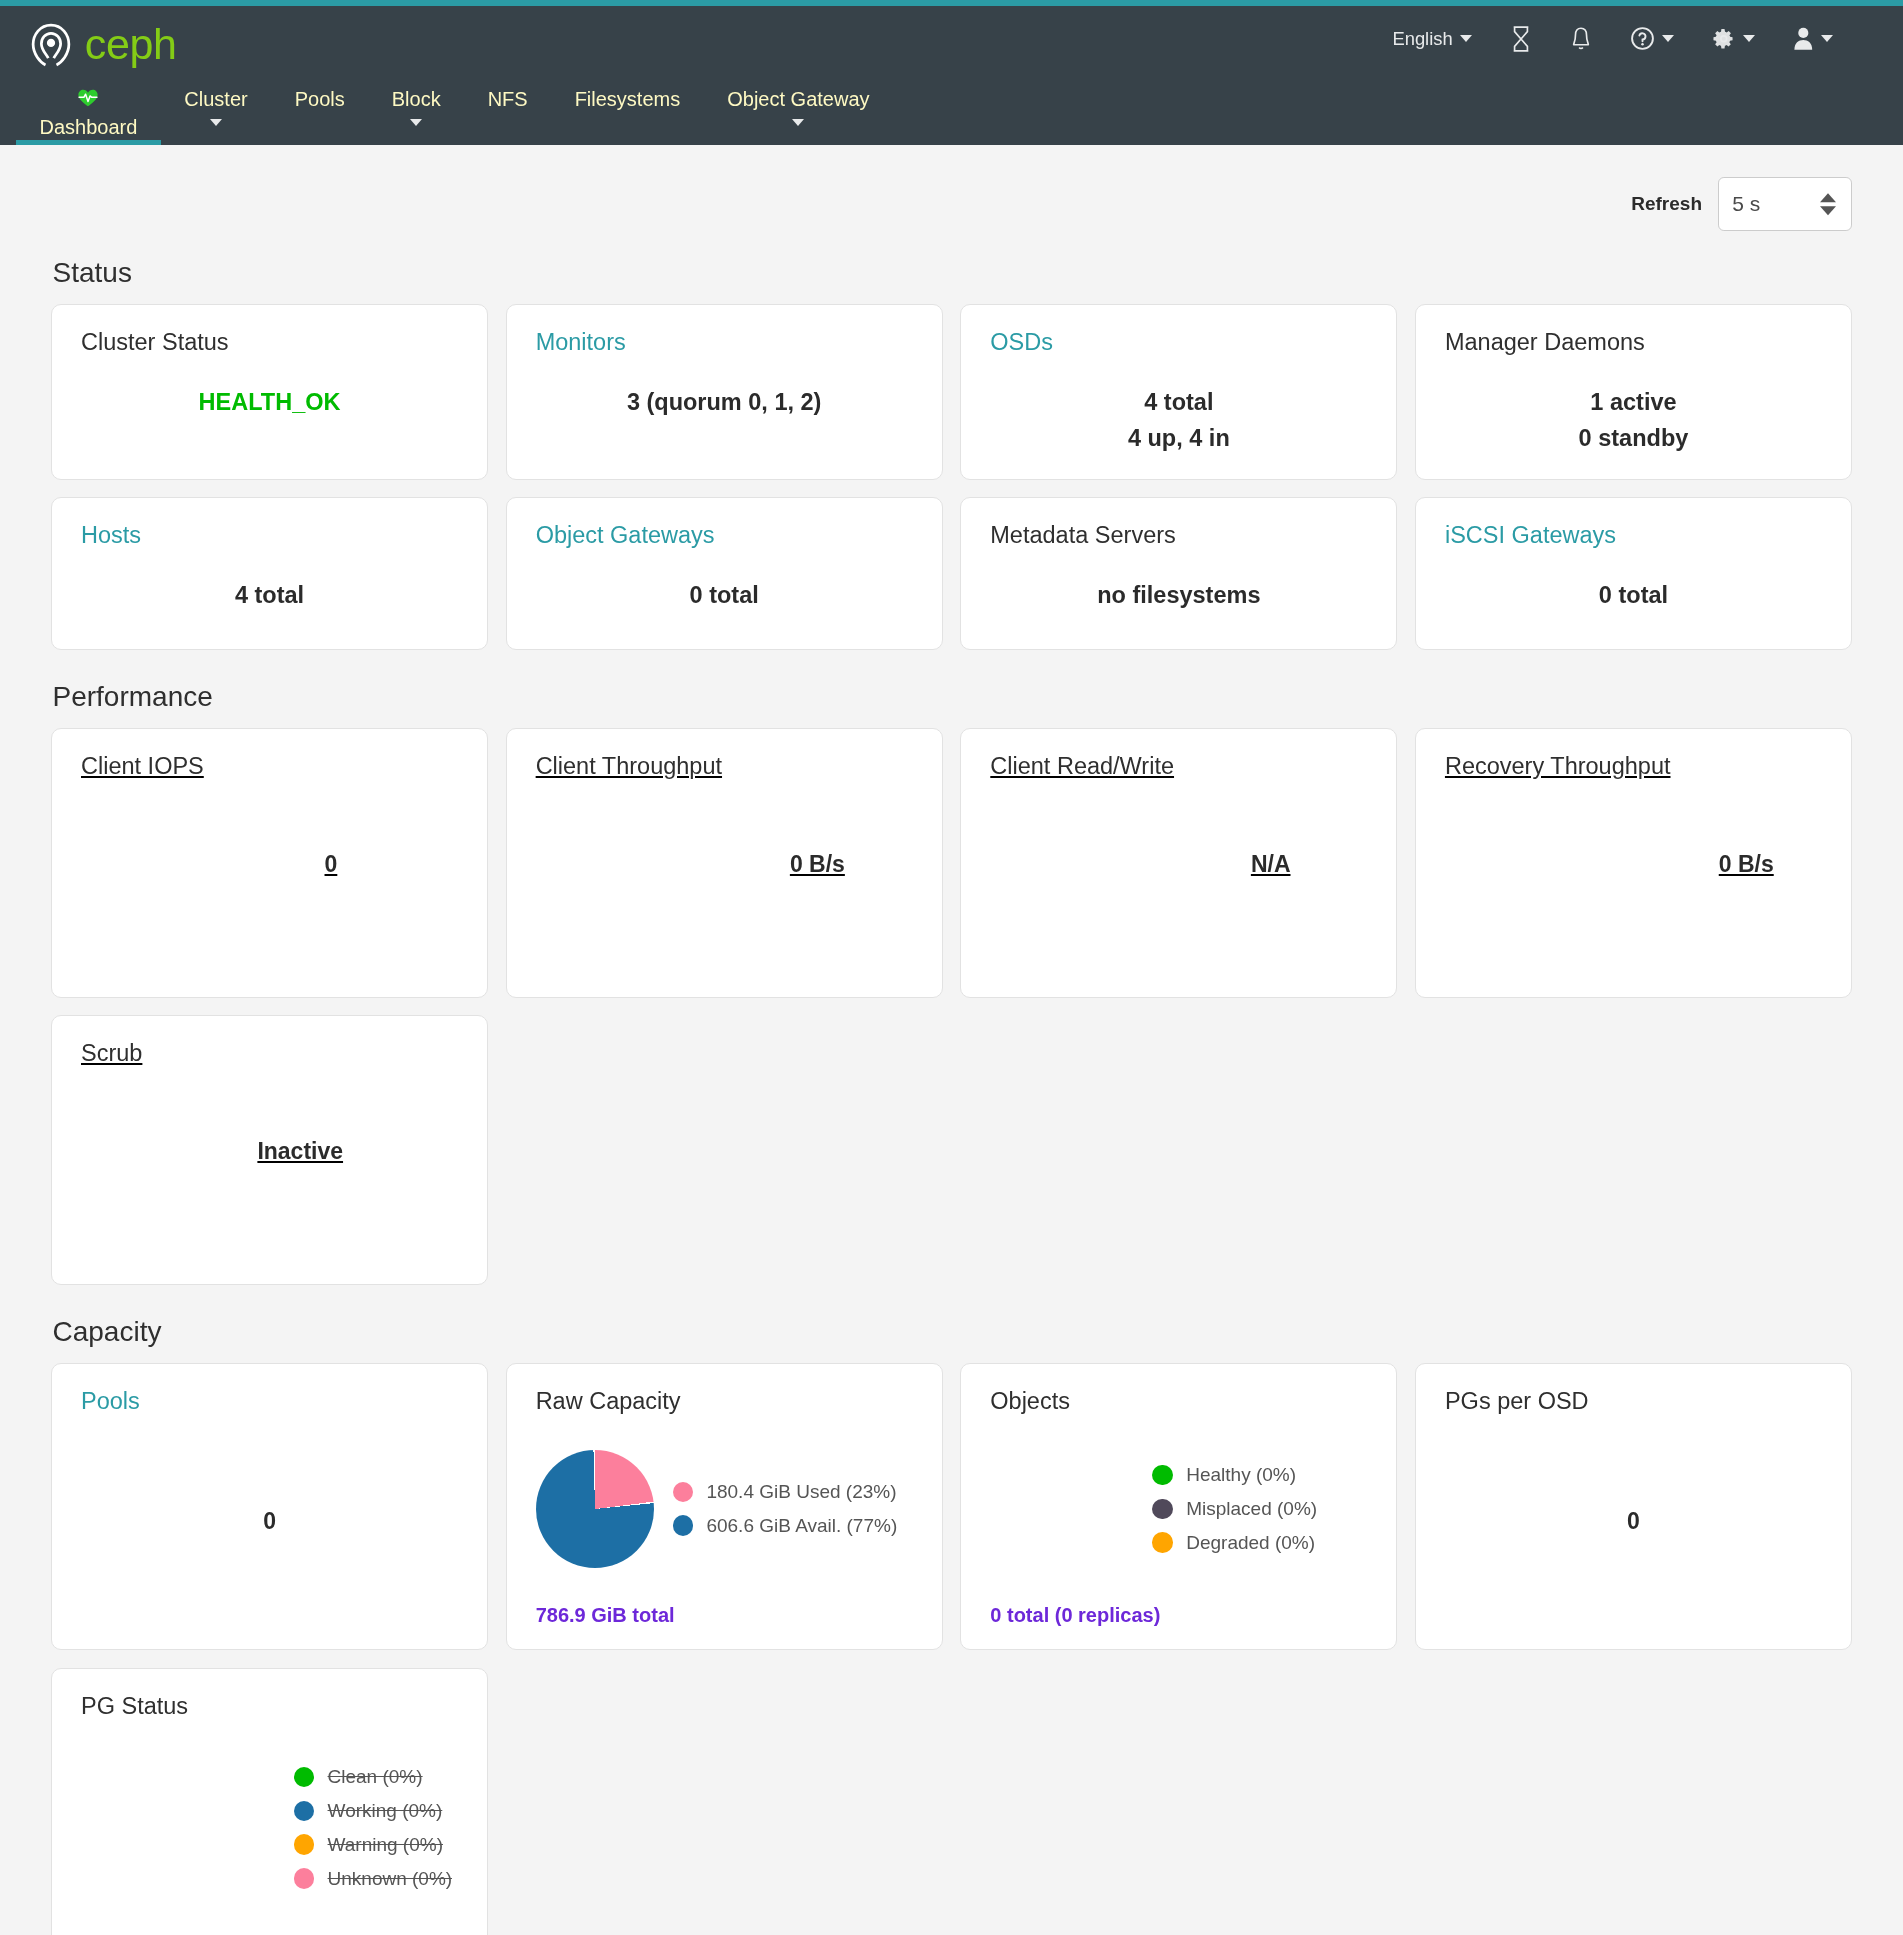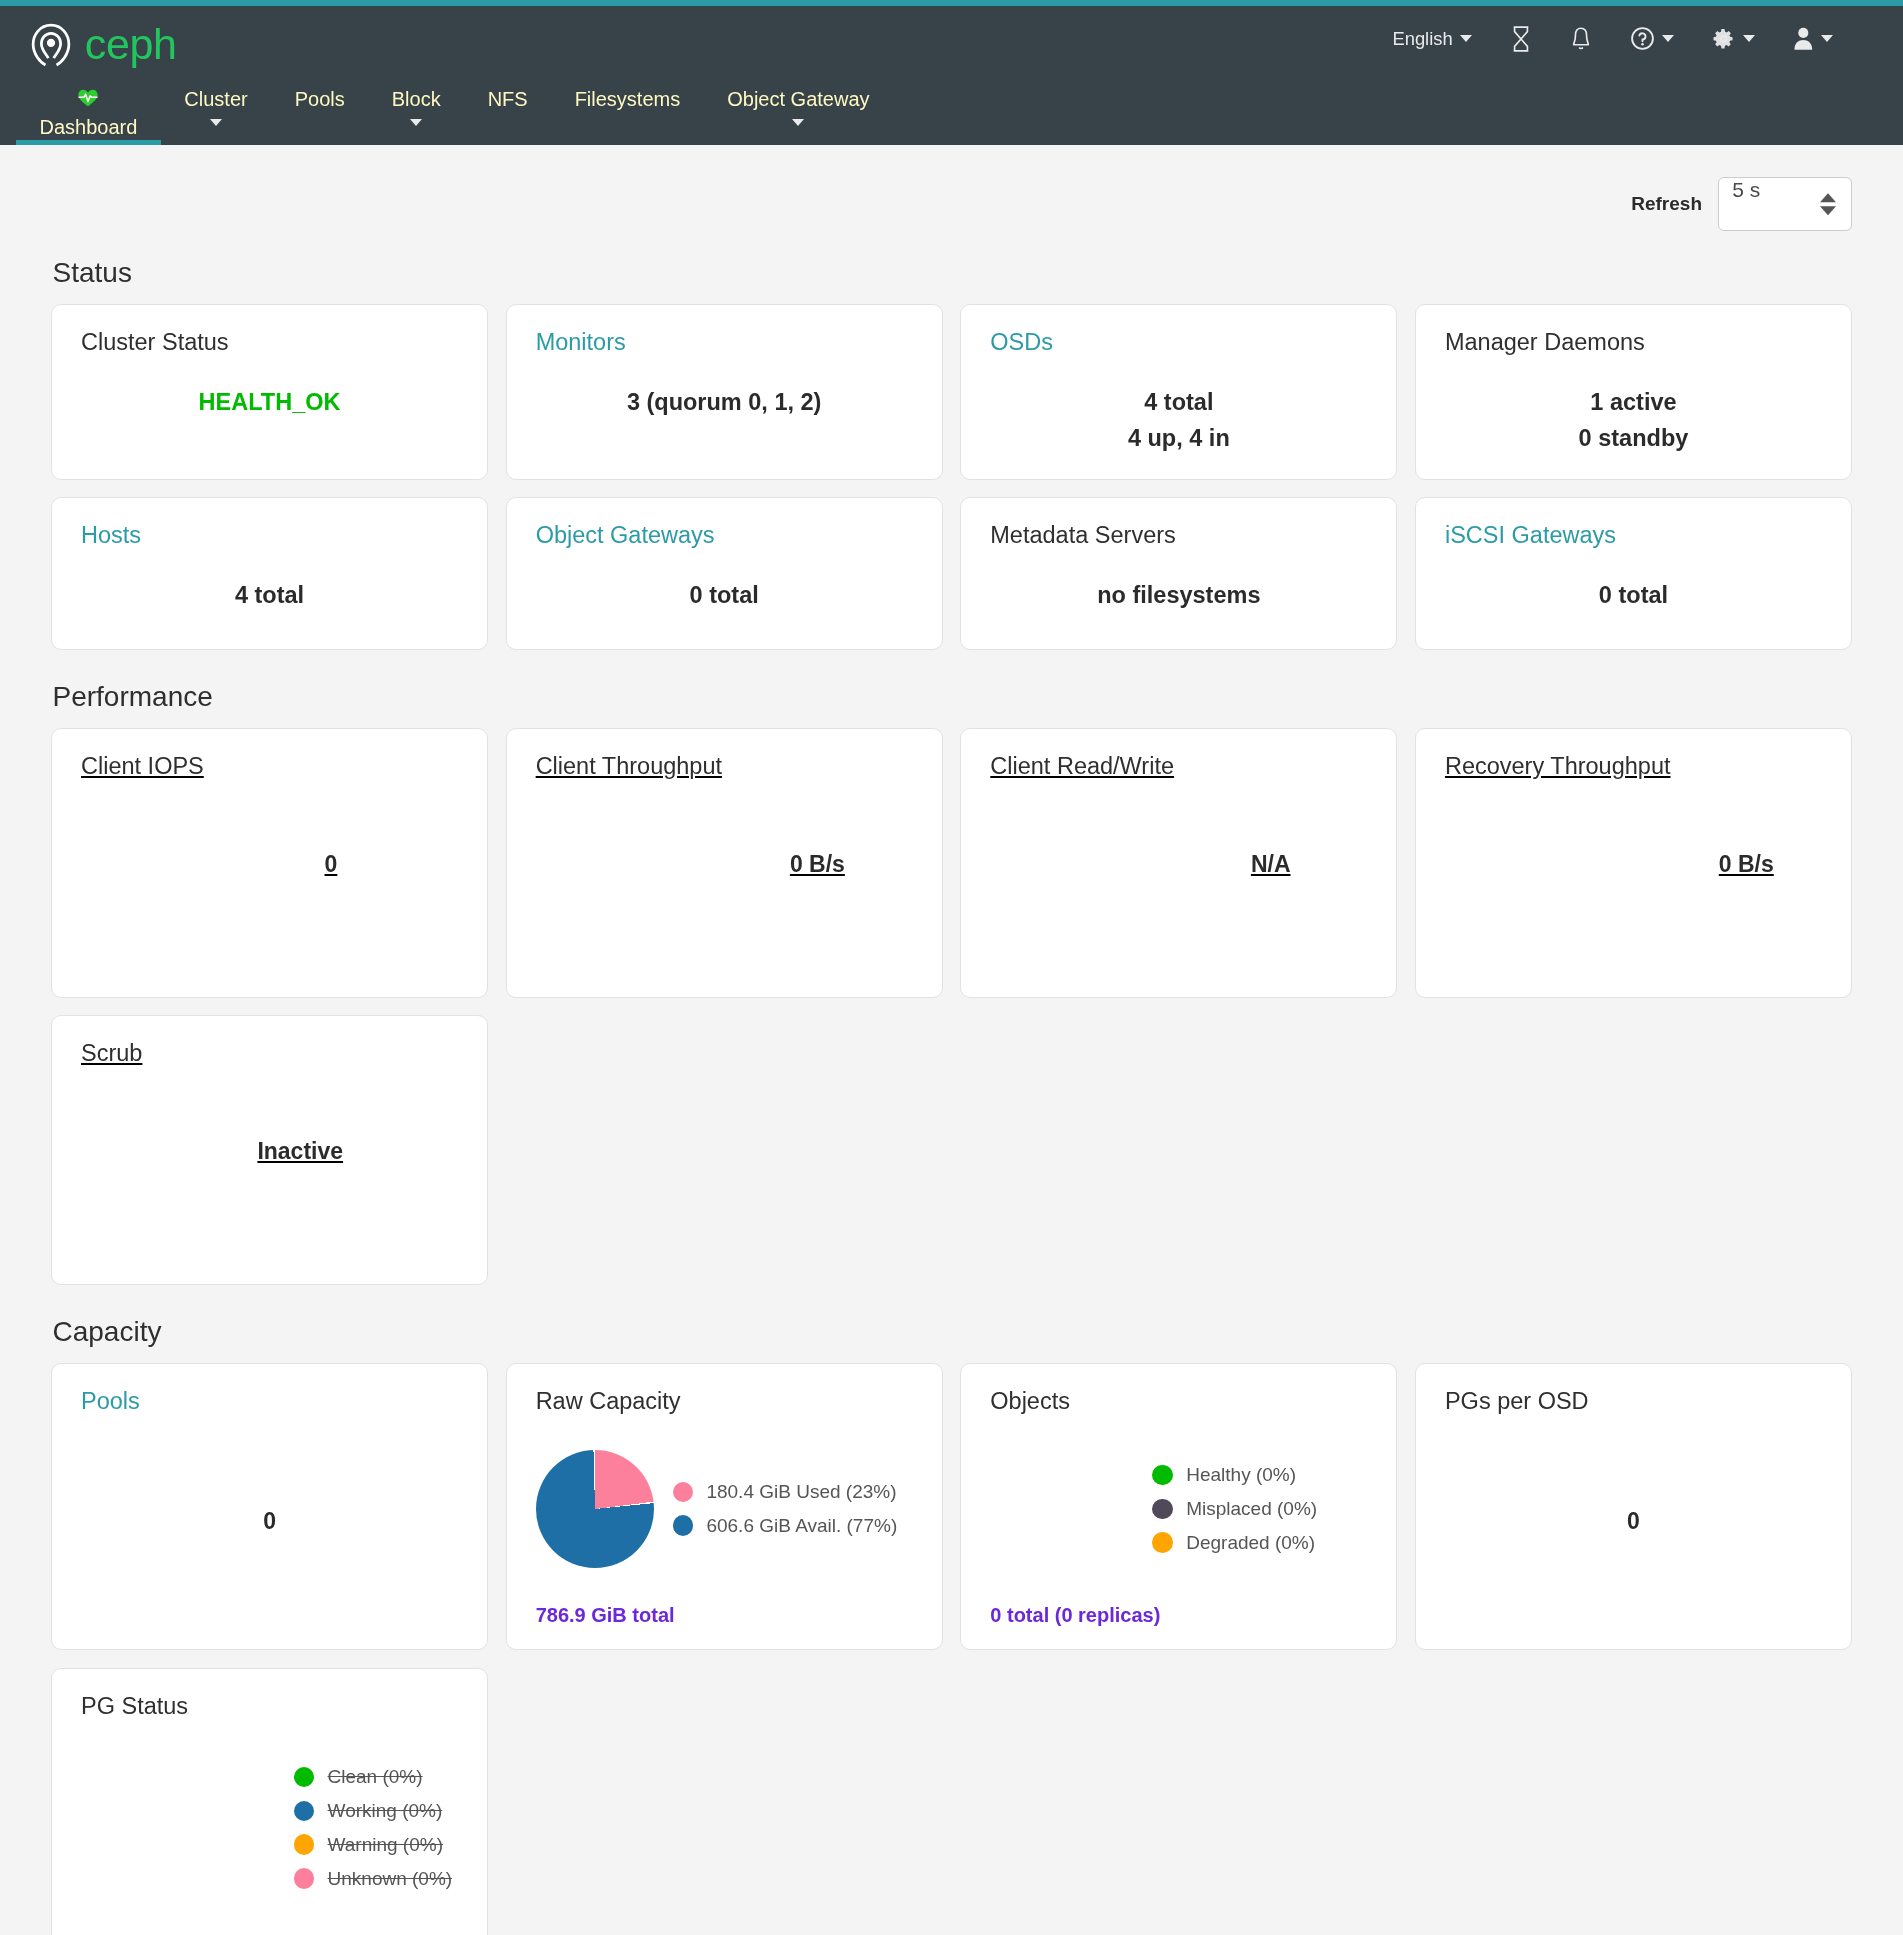--- a/index.html
+++ b/index.html
@@ -28,21 +28,21 @@
     padding: 0 51px 0 29px;
   }
   .brand {
     display: flex;
     align-items: center;
     gap: 11.8px;
     padding-top: 16px;
   }
   .brand-logo { width: 44px; height: 46px; display: block; }
   .brand-name {
-    color: #22c55e;
+    color: #84cc16;
     font-size: 43px;
     line-height: 1;
     font-weight: 400;
     letter-spacing: -0.4px;
   }
   .header-tools {
     display: flex;
     align-items: center;
     gap: 0px;
     padding-top: 13.2px;
@@ -109,21 +109,21 @@
     font-weight: bold;
     color: #2b2b2b;
   }
   .refresh-select {
     width: 134px;
     height: 54px;
     border: 1.5px solid #cccccc;
     border-radius: 5.9px;
     background: #ffffff;
     display: flex;
-    align-items: flex-start;
+    align-items: center;
     padding: 0 13.2px;
     position: relative;
     cursor: pointer;
   }
   .refresh-value { font-size: 21px; color: #4a4a4a; }
   .spinner {
     position: absolute;
     right: 14.7px;
     top: 50%;
     transform: translateY(-50%);

